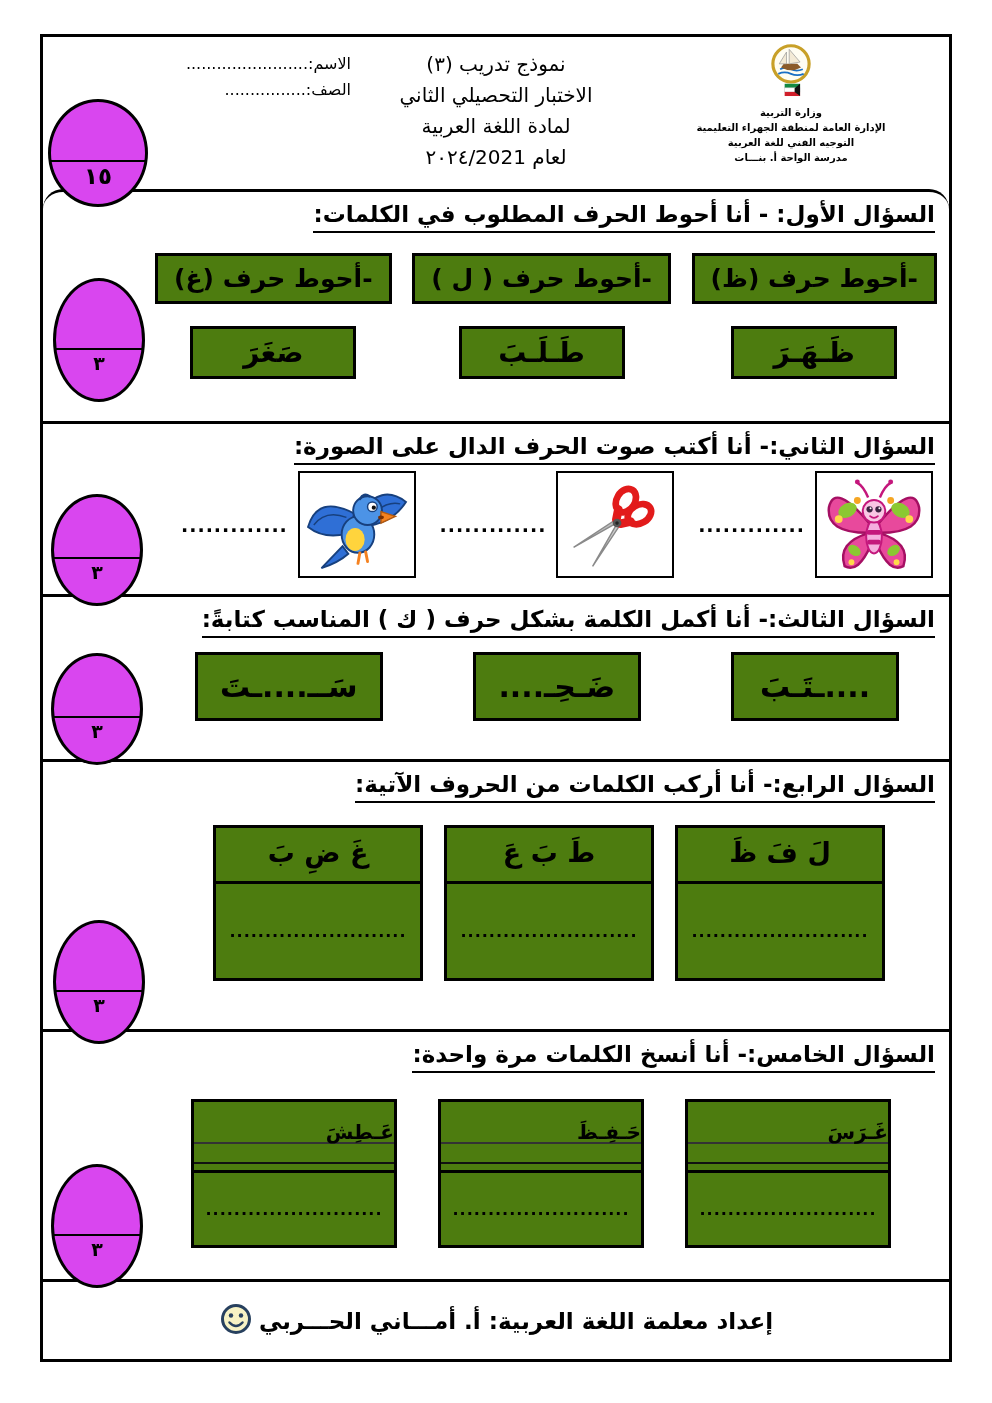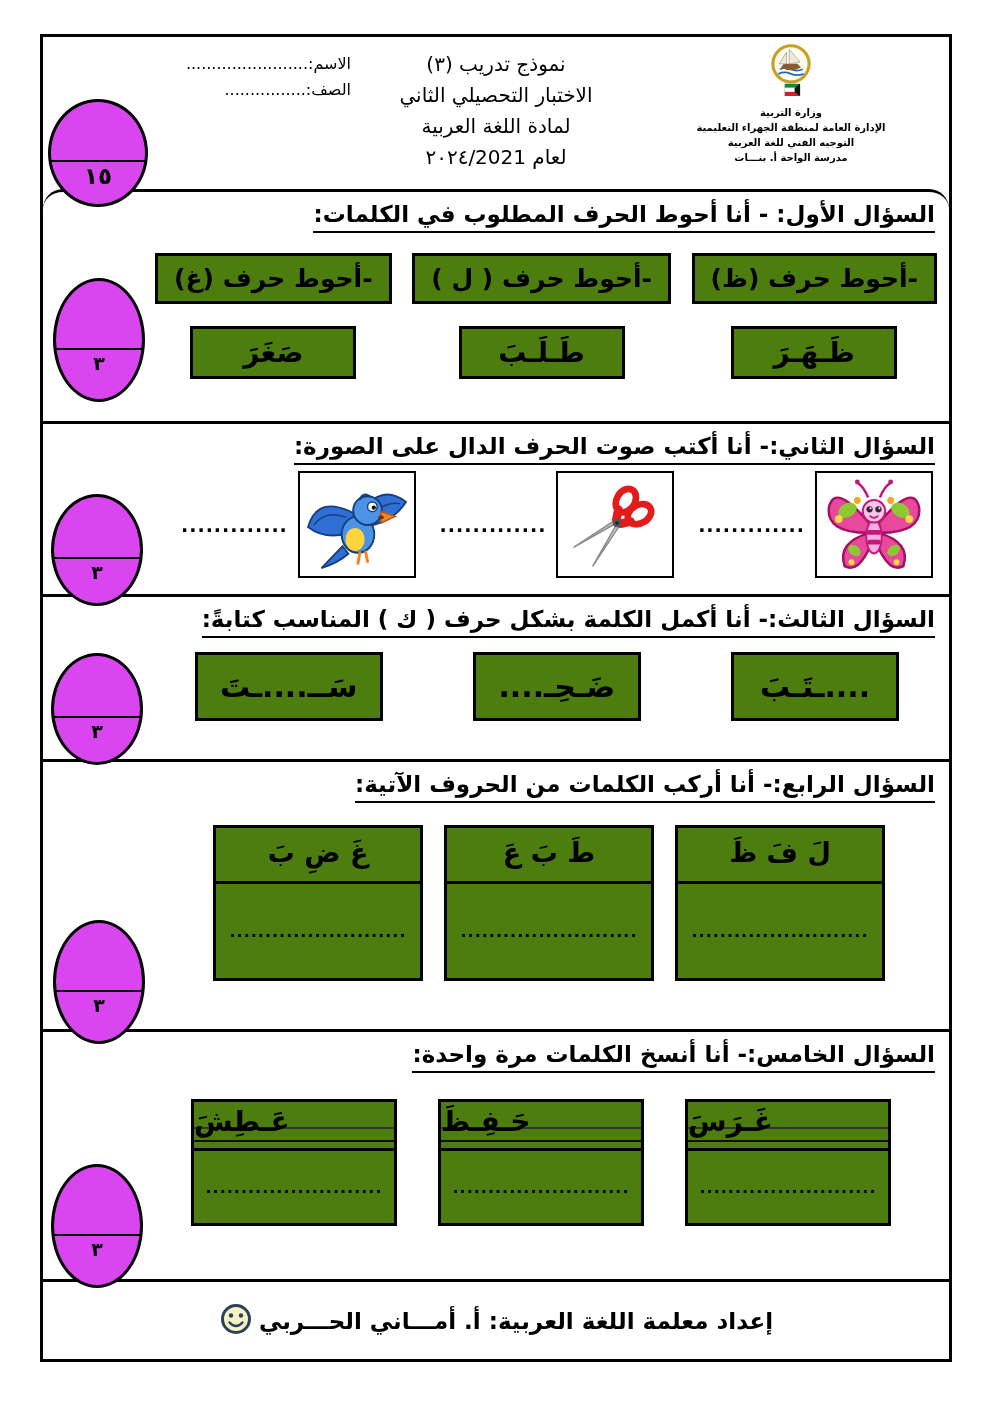--- a/index.html
+++ b/index.html
@@ -64,22 +64,22 @@
   .q4-box { width:210px; }
   .q4-letters { text-align:center; font-size:27px; font-weight:bold; padding:9px 4px 13px;
                 border-bottom:3.5px solid #000; }
   .q4-answer { height:94px; display:flex; align-items:center; justify-content:center;
                font-size:16px; font-weight:bold; letter-spacing:1px; }
 
   
   .q5 { height:250px; }
   .q5-row { display:flex; justify-content:space-between; margin:32px 58px 0 148px; }
   .q5-box { width:206px; border-width:3px; }
-  .q5-word { position:relative; height:40px; display:flex; align-items:center; justify-content:flex-end;
-             font-size:28px; font-weight:bold; border-bottom:2px solid #111; }
+  .q5-word { position:relative; height:62px; display:flex; align-items:center; justify-content:flex-start;
+             font-size:20px; font-weight:bold; border-bottom:2px solid #111; }
   .q5-word::after { content:""; position:absolute; left:0; right:0; top:66%; border-top:2px solid #333; }
   .q5-word span { position:relative; z-index:1; }
   .q5-gap { height:9px; border-bottom:3.5px solid #000; }
   .q5-answer { height:72px; display:flex; align-items:center; justify-content:center;
                font-size:16px; font-weight:bold; letter-spacing:1px; }
 
   
   .footer { flex:1; display:flex; align-items:center; justify-content:center; gap:6px; }
   .footer-text { font-size:23px; font-weight:bold; }
 </style>

